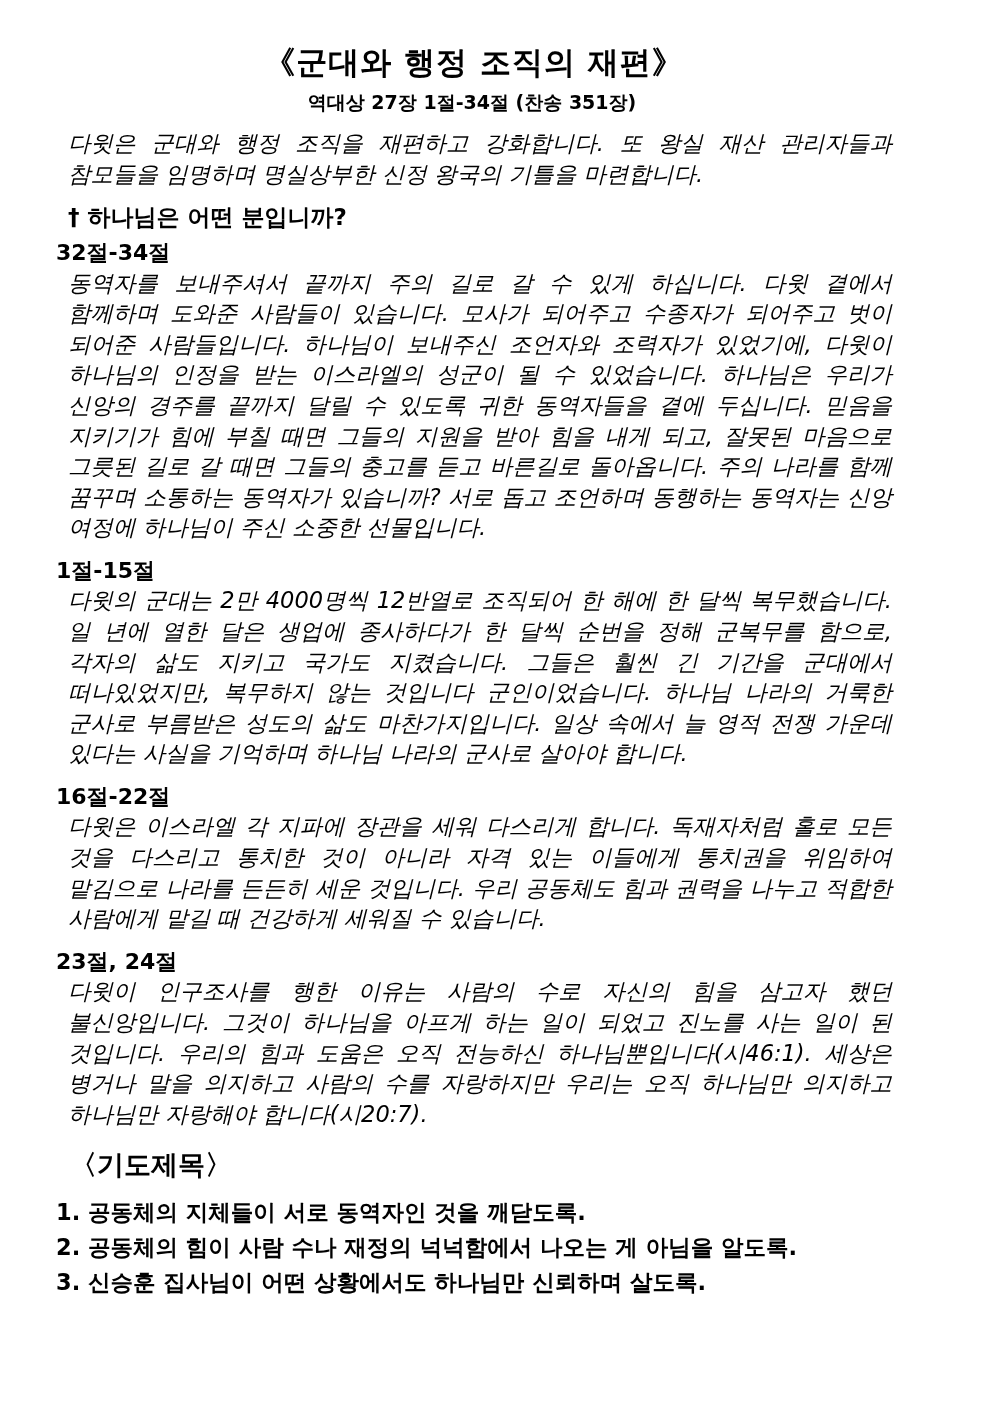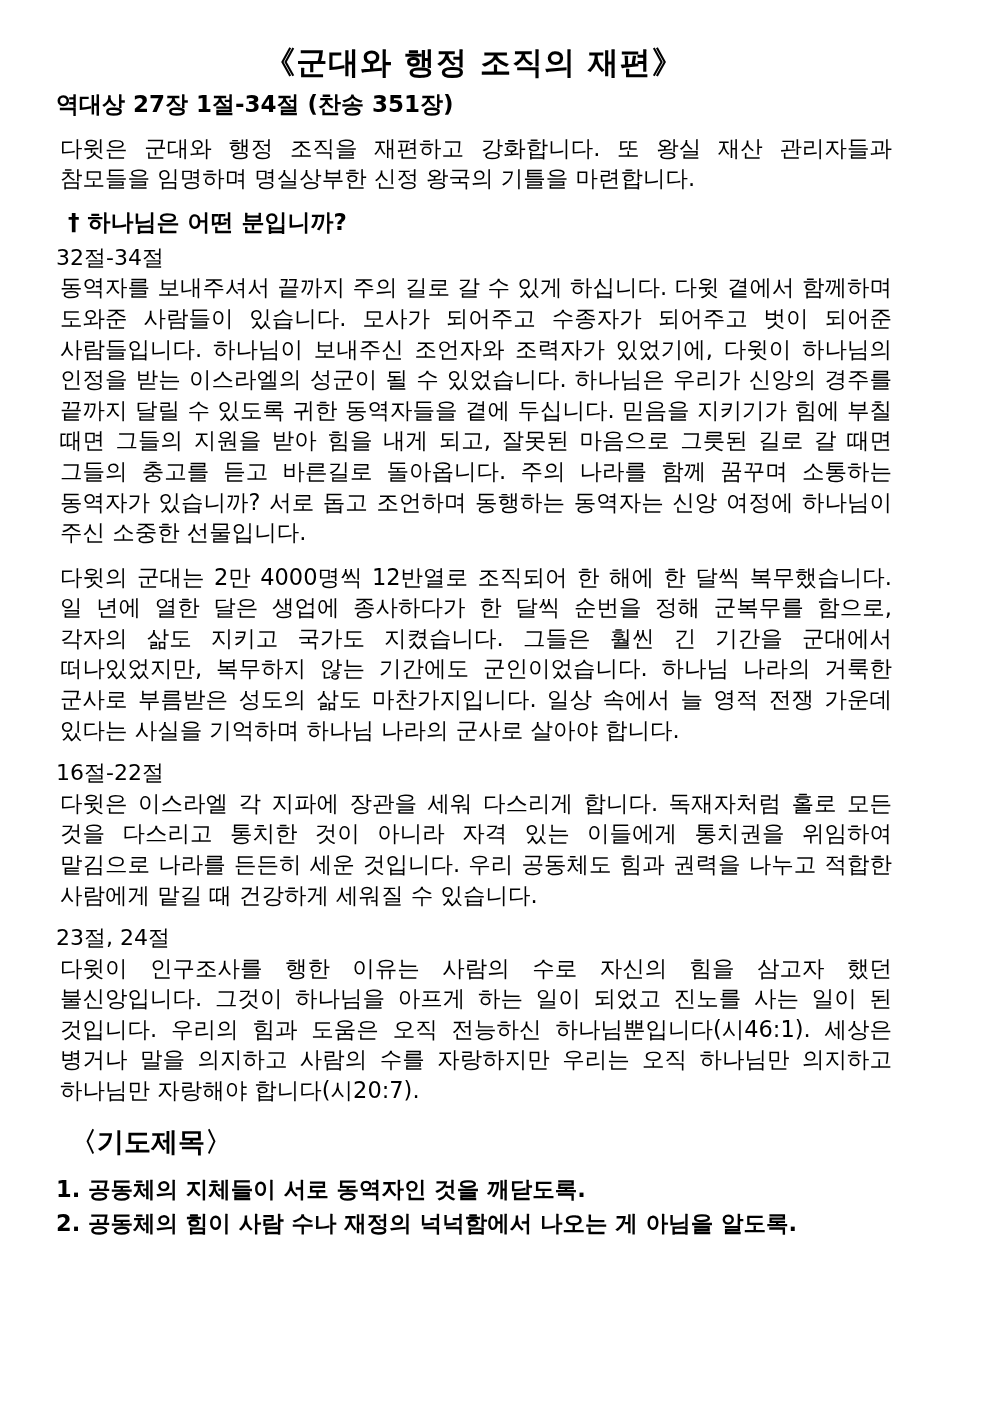--- a/index.html
+++ b/index.html
@@ -22,43 +22,44 @@
   }
   .doc-title {
     text-align: center;
     font-size: 31px;
     font-weight: bold;
     letter-spacing: 1px;
     margin: 0 0 10px 0;
     line-height: 1.2;
   }
   .doc-subtitle {
-    text-align: left;
-    font-size: 23px;
+    text-align: center;
+    font-size: 19px;
     font-weight: bold;
     margin: 0 4px 14px 0;
     line-height: 1.2;
   }
   .body-par {
     font-size: 22.5px;
     line-height: 1.36;
     text-align: justify;
     text-justify: inter-character;
-    margin: 0 0 14px 4px;
+    margin: 0 0 14px 12px;
     word-break: keep-all;
+    font-style: italic;
   }
   .section-head {
     font-size: 23px;
     font-weight: bold;
     margin: 6px 0 6px 12px;
     line-height: 1.3;
   }
   .verse-label {
     font-size: 22px;
-    font-weight: normal;
+    font-weight: bold;
     margin: 2px 0 1px 0;
     line-height: 1.25;
   }
   .prayer-head {
     font-size: 27px;
     font-weight: bold;
     margin: 18px 0 14px 14px;
     line-height: 1.3;
   }
   .prayer-list {
@@ -84,28 +85,30 @@
   <div class="doc-subtitle">역대상 27장 1절-34절 (찬송 351장)</div>
 
   <p class="body-par">다윗은 군대와 행정 조직을 재편하고 강화합니다. 또 왕실 재산 관리자들과 참모들을 임명하며 명실상부한 신정 왕국의 기틀을 마련합니다.</p>
 
   <h2 class="section-head">† 하나님은 어떤 분입니까?</h2>
 
   <div class="verse-label">32절-34절</div>
   <p class="body-par">동역자를 보내주셔서 끝까지 주의 길로 갈 수 있게 하십니다. 다윗 곁에서 함께하며 도와준 사람들이 있습니다. 모사가 되어주고 수종자가 되어주고 벗이 되어준 사람들입니다. 하나님이 보내주신 조언자와 조력자가 있었기에, 다윗이 하나님의 인정을 받는 이스라엘의 성군이 될 수 있었습니다. 하나님은 우리가 신앙의 경주를 끝까지 달릴 수 있도록 귀한 동역자들을 곁에 두십니다. 믿음을 지키기가 힘에 부칠 때면 그들의 지원을 받아 힘을 내게 되고, 잘못된 마음으로 그릇된 길로 갈 때면 그들의 충고를 듣고 바른길로 돌아옵니다. 주의 나라를 함께 꿈꾸며 소통하는 동역자가 있습니까? 서로 돕고 조언하며 동행하는 동역자는 신앙 여정에 하나님이 주신 소중한 선물입니다.</p>
 
 
-  <p class="body-par">다윗의 군대는 2만 4000명씩 12반열로 조직되어 한 해에 한 달씩 복무했습니다. 일 년에 열한 달은 생업에 종사하다가 한 달씩 순번을 정해 군복무를 함으로, 각자의 삶도 지키고 국가도 지켰습니다. 그들은 훨씬 긴 기간을 군대에서 떠나있었지만, 복무하지 않는 기간에도 군인이었습니다. 하나님 나라의 거룩한 군사로 부름받은 성도의 삶도 마찬가지입니다. 일상 속에서 늘 영적 전쟁 가운데 있다는 사실을 기억하며 하나님 나라의 군사로 살아야 합니다.</p>
+  <div class="verse-label">1절-15절</div>
+  <p class="body-par">다윗의 군대는 2만 4000명씩 12반열로 조직되어 한 해에 한 달씩 복무했습니다. 일 년에 열한 달은 생업에 종사하다가 한 달씩 순번을 정해 군복무를 함으로, 각자의 삶도 지키고 국가도 지켰습니다. 그들은 훨씬 긴 기간을 군대에서 떠나있었지만, 복무하지 않는 것입니다 군인이었습니다. 하나님 나라의 거룩한 군사로 부름받은 성도의 삶도 마찬가지입니다. 일상 속에서 늘 영적 전쟁 가운데 있다는 사실을 기억하며 하나님 나라의 군사로 살아야 합니다.</p>
 
   <div class="verse-label">16절-22절</div>
   <p class="body-par">다윗은 이스라엘 각 지파에 장관을 세워 다스리게 합니다. 독재자처럼 홀로 모든 것을 다스리고 통치한 것이 아니라 자격 있는 이들에게 통치권을 위임하여 맡김으로 나라를 든든히 세운 것입니다. 우리 공동체도 힘과 권력을 나누고 적합한 사람에게 맡길 때 건강하게 세워질 수 있습니다.</p>
 
   <div class="verse-label">23절, 24절</div>
   <p class="body-par">다윗이 인구조사를 행한 이유는 사람의 수로 자신의 힘을 삼고자 했던 불신앙입니다. 그것이 하나님을 아프게 하는 일이 되었고 진노를 사는 일이 된 것입니다. 우리의 힘과 도움은 오직 전능하신 하나님뿐입니다(시46:1). 세상은 병거나 말을 의지하고 사람의 수를 자랑하지만 우리는 오직 하나님만 의지하고 하나님만 자랑해야 합니다(시20:7).</p>
 
   <h2 class="prayer-head">〈기도제목〉</h2>
 
   <ul class="prayer-list">
     <li>1. 공동체의 지체들이 서로 동역자인 것을 깨닫도록.</li>
     <li>2. 공동체의 힘이 사람 수나 재정의 넉넉함에서 나오는 게 아님을 알도록.</li>
+    <li>3. 신승훈 집사님이 어떤 상황에서도 하나님만 신뢰하며 살도록.</li>
   </ul>
 
 </div>
 
 </body></html>

